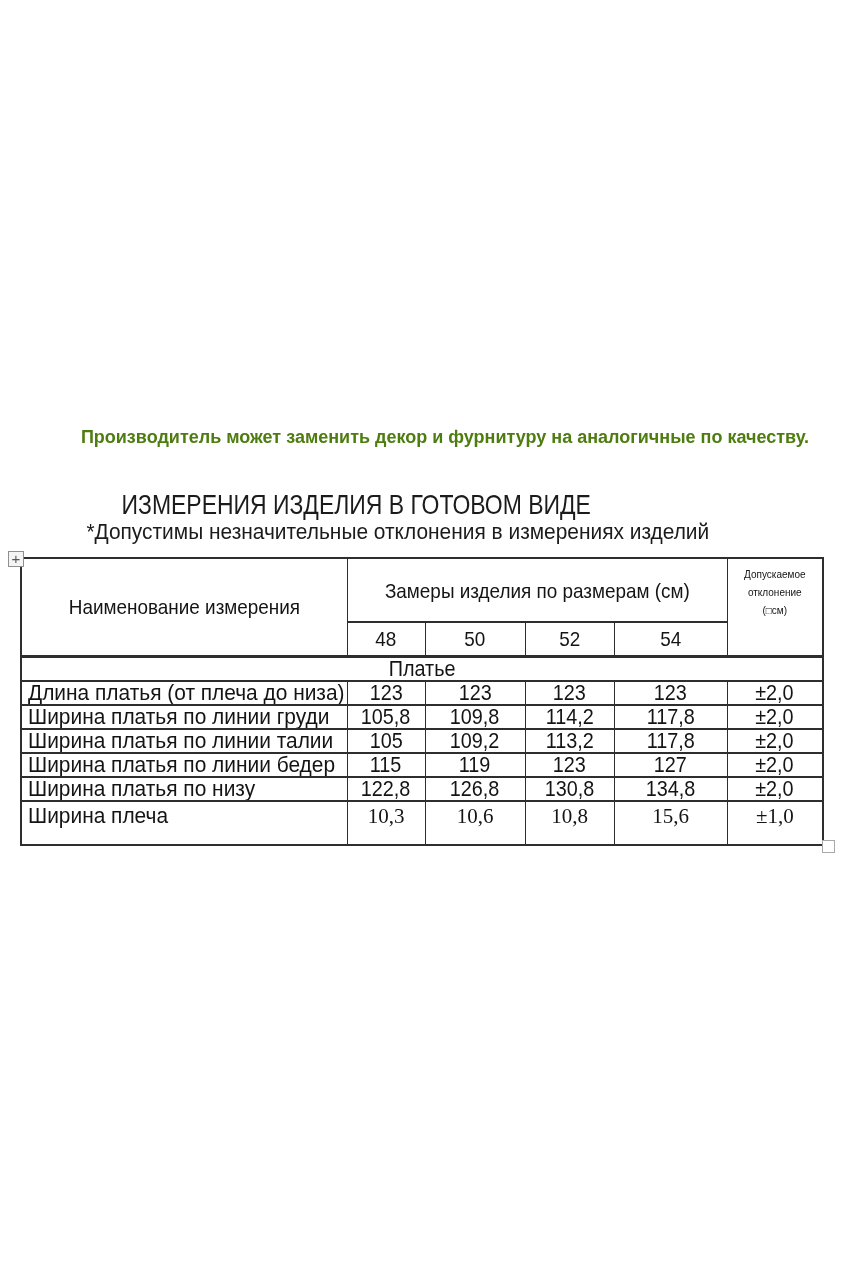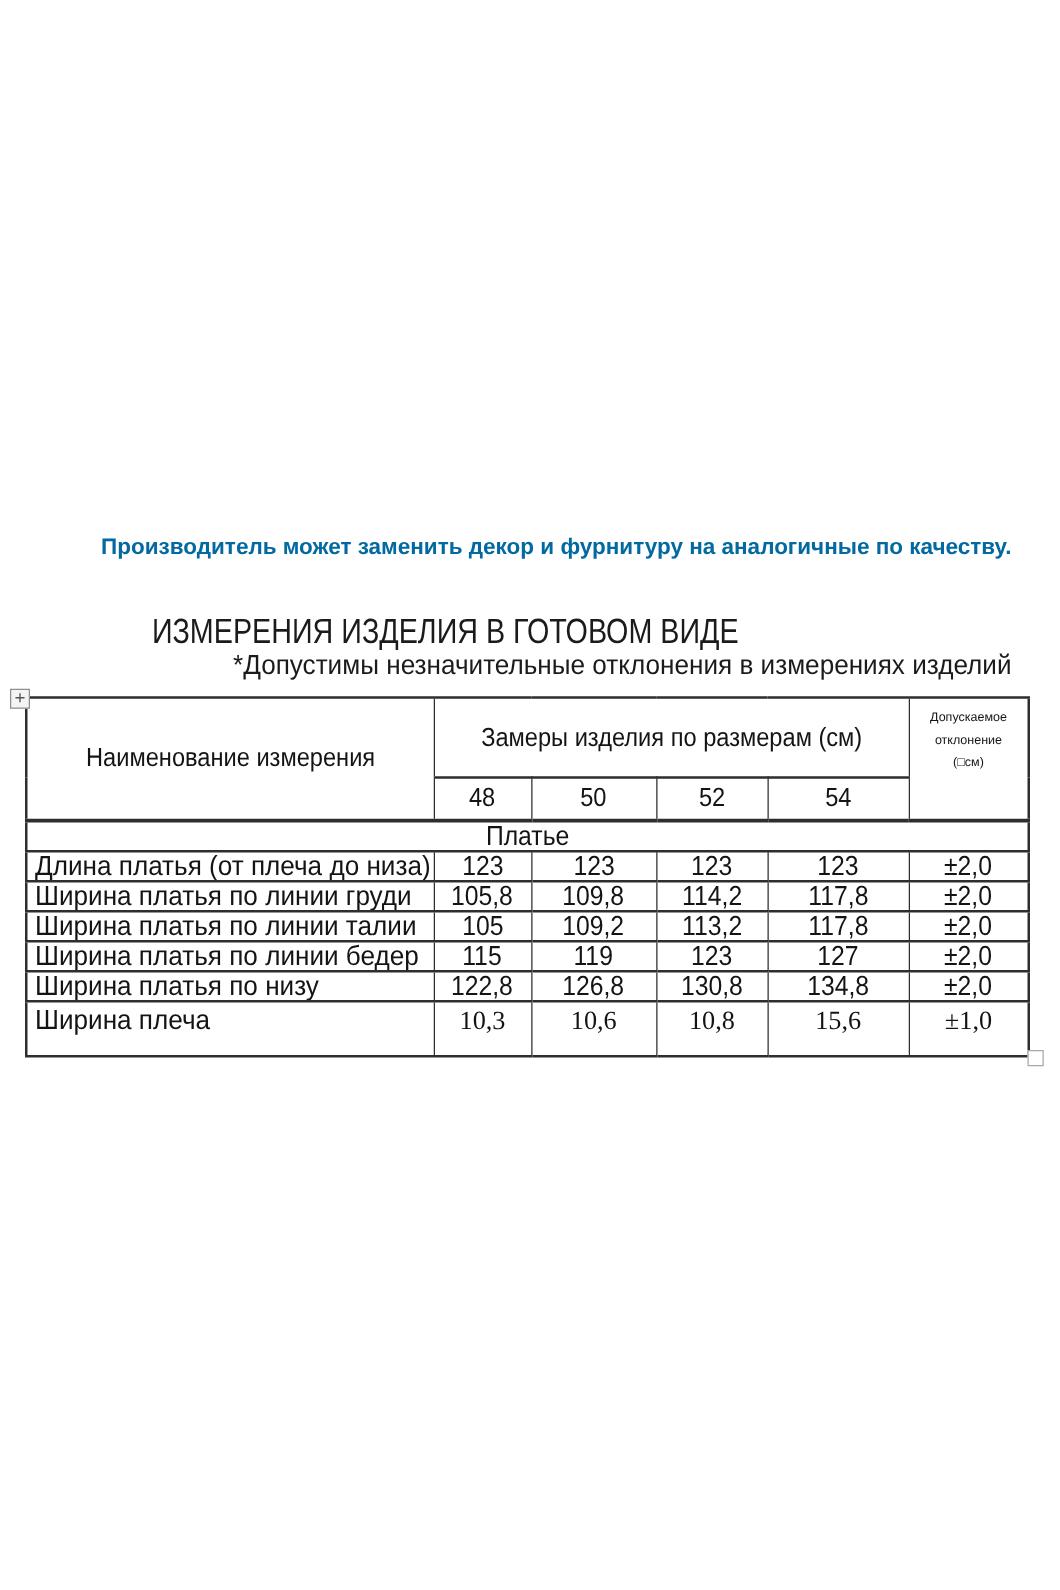--- a/index.html
+++ b/index.html
@@ -6,33 +6,33 @@
   html, body { background:#ffffff; }
   body {
     width:848px; height:1272px; position:relative;
     font-family:"Liberation Sans", sans-serif; color:#161616;
     overflow:hidden;
   }
 
   .note {
     position:absolute; left:70px; right:28px; top:424px;
     text-align:center; font-size:18px; font-weight:bold; line-height:27px;
-    color:#0369a1;
+    color:#4d7c0f;
   }
 
   .title {
     position:absolute; left:70px; right:22px; top:490px;
     text-align:left; font-size:28px; line-height:1.05; white-space:nowrap;
     color:#1b1b1b;
   }
   .title > span { display:inline-block; transform:scaleX(.82); transform-origin:center; }
 
   .subtitle {
     position:absolute; left:70px; right:22px; top:520px;
-    text-align:right; font-size:22px; line-height:1.1; white-space:nowrap;
+    text-align:left; font-size:22px; line-height:1.1; white-space:nowrap;
     color:#1b1b1b;
   }
   .subtitle > span { display:inline-block; transform:scaleX(.95); transform-origin:center; }
 
   .tablewrap { position:absolute; left:20px; top:557px; }
 
   table.meas {
     border-collapse:collapse; table-layout:fixed; width:802px;
     font-size:22px; color:#141414; border:2px solid #2e2e2e;
   }

